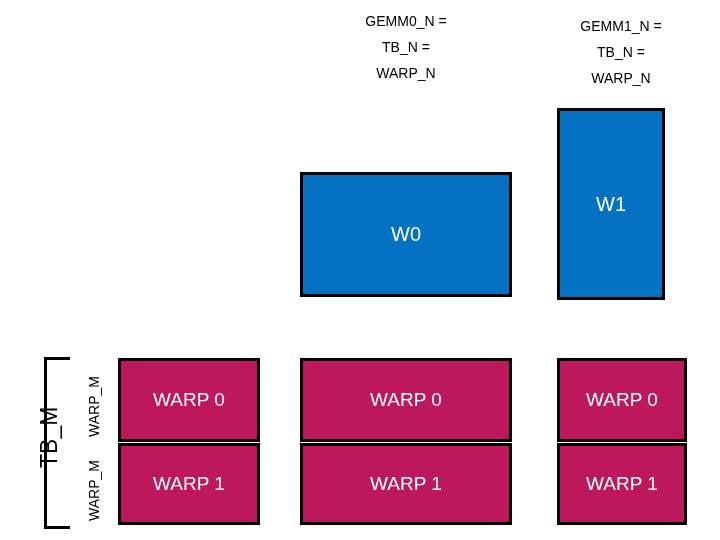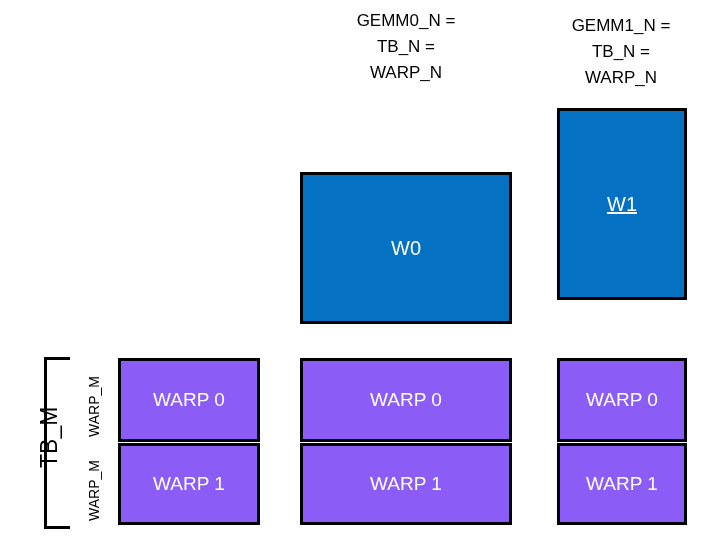--- a/index.html
+++ b/index.html
@@ -14,39 +14,39 @@
     position: relative;
     width: 720px;
     height: 540px;
     background: #ffffff;
     overflow: hidden;
   }
   .hdr {
     position: absolute;
     text-align: center;
     color: #000000;
-    font-size: 17px;
+    font-size: 14px;
     line-height: 26px;
     font-family: "Liberation Sans", sans-serif;
     white-space: pre-line;
     letter-spacing: 0px;
   }
   .box {
     position: absolute;
     box-sizing: border-box;
     border: 3px solid #000000;
     display: flex;
     align-items: center;
     justify-content: center;
     color: #ffffff;
     font-size: 20px;
     font-family: "Liberation Sans", sans-serif;
   }
   .blue { background: #0571c2; }
-  .green { background: #8b5cf6; }
+  .green { background: #be185d; }
 
   .vlabel {
     position: absolute;
     color: #000000;
     font-family: "Liberation Sans", sans-serif;
     white-space: nowrap;
     transform-origin: 0 0;
   }
   .vlabel-tbm {
     font-size: 23px;
@@ -69,25 +69,25 @@
 <div id="canvas">
 
   <div class="hdr" style="left:300px; top:8px; width:212px;">GEMM0_N =
 TB_N =
 WARP_N</div>
 
   <div class="hdr" style="left:555px; top:13px; width:132px;">GEMM1_N =
 TB_N =
 WARP_N</div>
 
-  <div class="box blue" style="left:300px; top:172px; width:212px; height:152px;">
+  <div class="box blue" style="left:300px; top:172px; width:212px; height:125px;">
     <span>W0</span>
   </div>
 
-  <div class="box blue" style="left:557px; top:108px; width:130px; height:192px;text-decoration:underline;">
+  <div class="box blue" style="left:557px; top:108px; width:108px; height:192px;">
     <span>W1</span>
   </div>
 
   <div class="vlabel vlabel-tbm" style="left:36px; top:468px; transform: rotate(-90deg);">TB_M</div>
 
   <div class="bracket" style="left:44px; top:357px; width:26px; height:172px;"></div>
 
   <div class="vlabel vlabel-warpm" style="left:86px; top:437px; transform: rotate(-90deg);">WARP_M</div>
 
   <div class="vlabel vlabel-warpm" style="left:86px; top:521px; transform: rotate(-90deg);">WARP_M</div>

